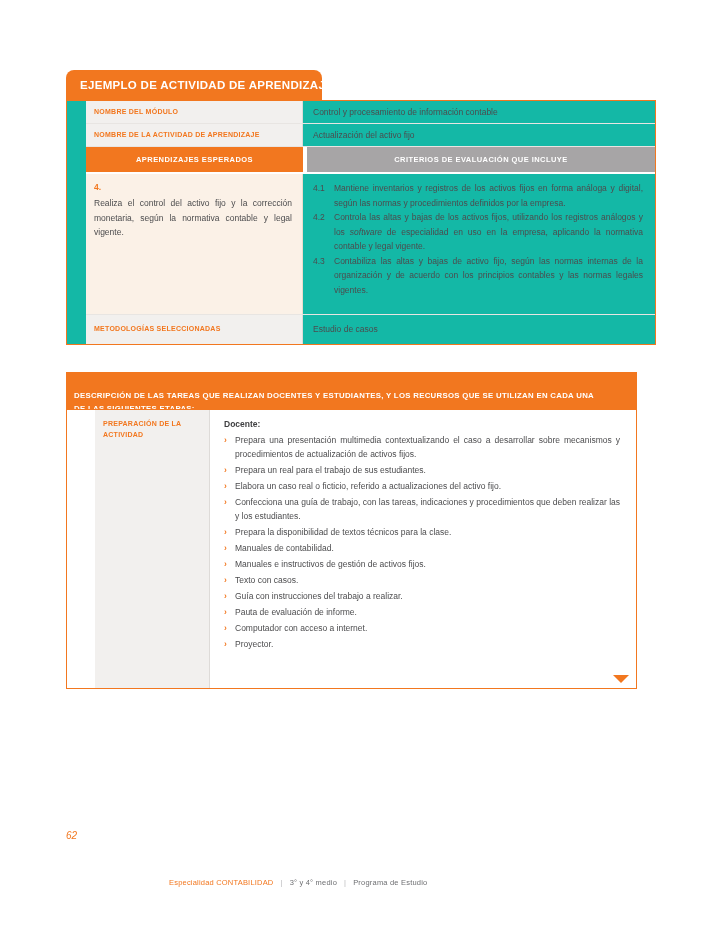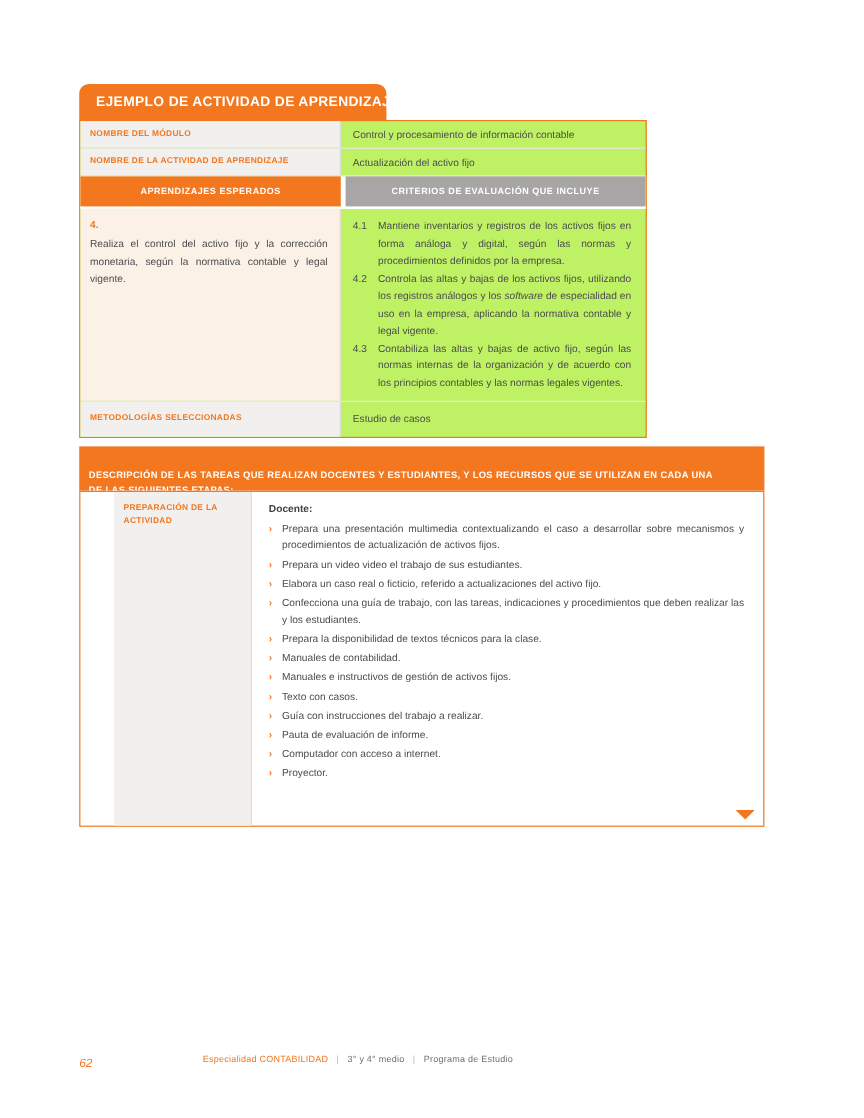--- a/index.html
+++ b/index.html
@@ -24,22 +24,22 @@
   
   .title-banner{
     position:absolute;left:66px;top:70px;width:256px;height:30px;
     background:var(--accent);color:#fff;font-weight:bold;font-size:11.5px;
     line-height:30px;padding-left:14px;border-radius:8px 8px 0 0;letter-spacing:.3px;
     white-space:nowrap;
   }
 
   
   .table1{
-    position:absolute;left:66px;top:100px;width:473px;
-    border:1.5px solid var(--accent);background:#bef264;
+    position:absolute;left:66px;top:100px;width:590px;
+    border:1.5px solid var(--accent);background:#14b8a6;padding-left:19px;
   }
   .info-row{display:flex;height:23px;border-bottom:1px solid var(--rule);}
   .label-cell{
     width:217px;flex:none;background:var(--label-bg);color:var(--accent);
     font-size:7px;font-weight:bold;letter-spacing:.25px;line-height:22px;
     padding-left:8px;border-right:1px solid var(--divider);white-space:nowrap;
   }
   .value-cell{flex:1;font-size:8.5px;color:var(--ink);line-height:22px;padding-left:10px;}
 
   .header-row{display:flex;height:27px;background:#fff;border-bottom:2px solid #fff;}
@@ -91,21 +91,21 @@
   .bullet-glyph{width:11px;flex:none;color:var(--accent);font-weight:bold;}
   .bullet-text{flex:1;text-align:justify;}
 
   .continuation-arrow{
     position:absolute;right:7px;bottom:5px;width:0;height:0;
     border-left:8px solid transparent;border-right:8px solid transparent;
     border-top:8px solid var(--accent);
   }
 
   
-  .footer-pagenum{position:absolute;left:66px;top:881px;color:var(--accent);font-size:10px;font-style:italic;}
+  .footer-pagenum{position:absolute;left:66px;top:830px;color:var(--accent);font-size:10px;font-style:italic;}
   .footer-text{position:absolute;left:145px;top:877.5px;font-size:7.5px;color:var(--muted);letter-spacing:.2px;white-space:nowrap;margin-left:24px;}
   .footer-text .orange{color:var(--accent);}
   .footer-sep{color:#B9B9BB;margin:0 7px;}
 </style>
 </head>
 <body>
 
 <div class="page">
 
   <div class="title-banner">EJEMPLO DE ACTIVIDAD DE APRENDIZAJE</div>
@@ -158,21 +158,21 @@
     <div class="stage-label">PREPARACIÓN DE LA ACTIVIDAD</div>
     <div class="stage-content">
       <div class="subheading">Docente:</div>
       <div>
           <div class="bullet-item">
             <span class="bullet-glyph">›</span>
             <span class="bullet-text">Prepara una presentación multimedia contextualizando el caso a desarrollar sobre mecanismos y procedimientos de actualización de activos fijos.</span>
           </div>
           <div class="bullet-item">
             <span class="bullet-glyph">›</span>
-            <span class="bullet-text">Prepara un video video el trabajo de sus estudiantes.</span>
+            <span class="bullet-text">Prepara un real para el trabajo de sus estudiantes.</span>
           </div>
           <div class="bullet-item">
             <span class="bullet-glyph">›</span>
             <span class="bullet-text">Elabora un caso real o ficticio, referido a actualizaciones del activo fijo.</span>
           </div>
           <div class="bullet-item">
             <span class="bullet-glyph">›</span>
             <span class="bullet-text">Confecciona una guía de trabajo, con las tareas, indicaciones y procedimientos que deben realizar las y los estudiantes.</span>
           </div>
           <div class="bullet-item">

